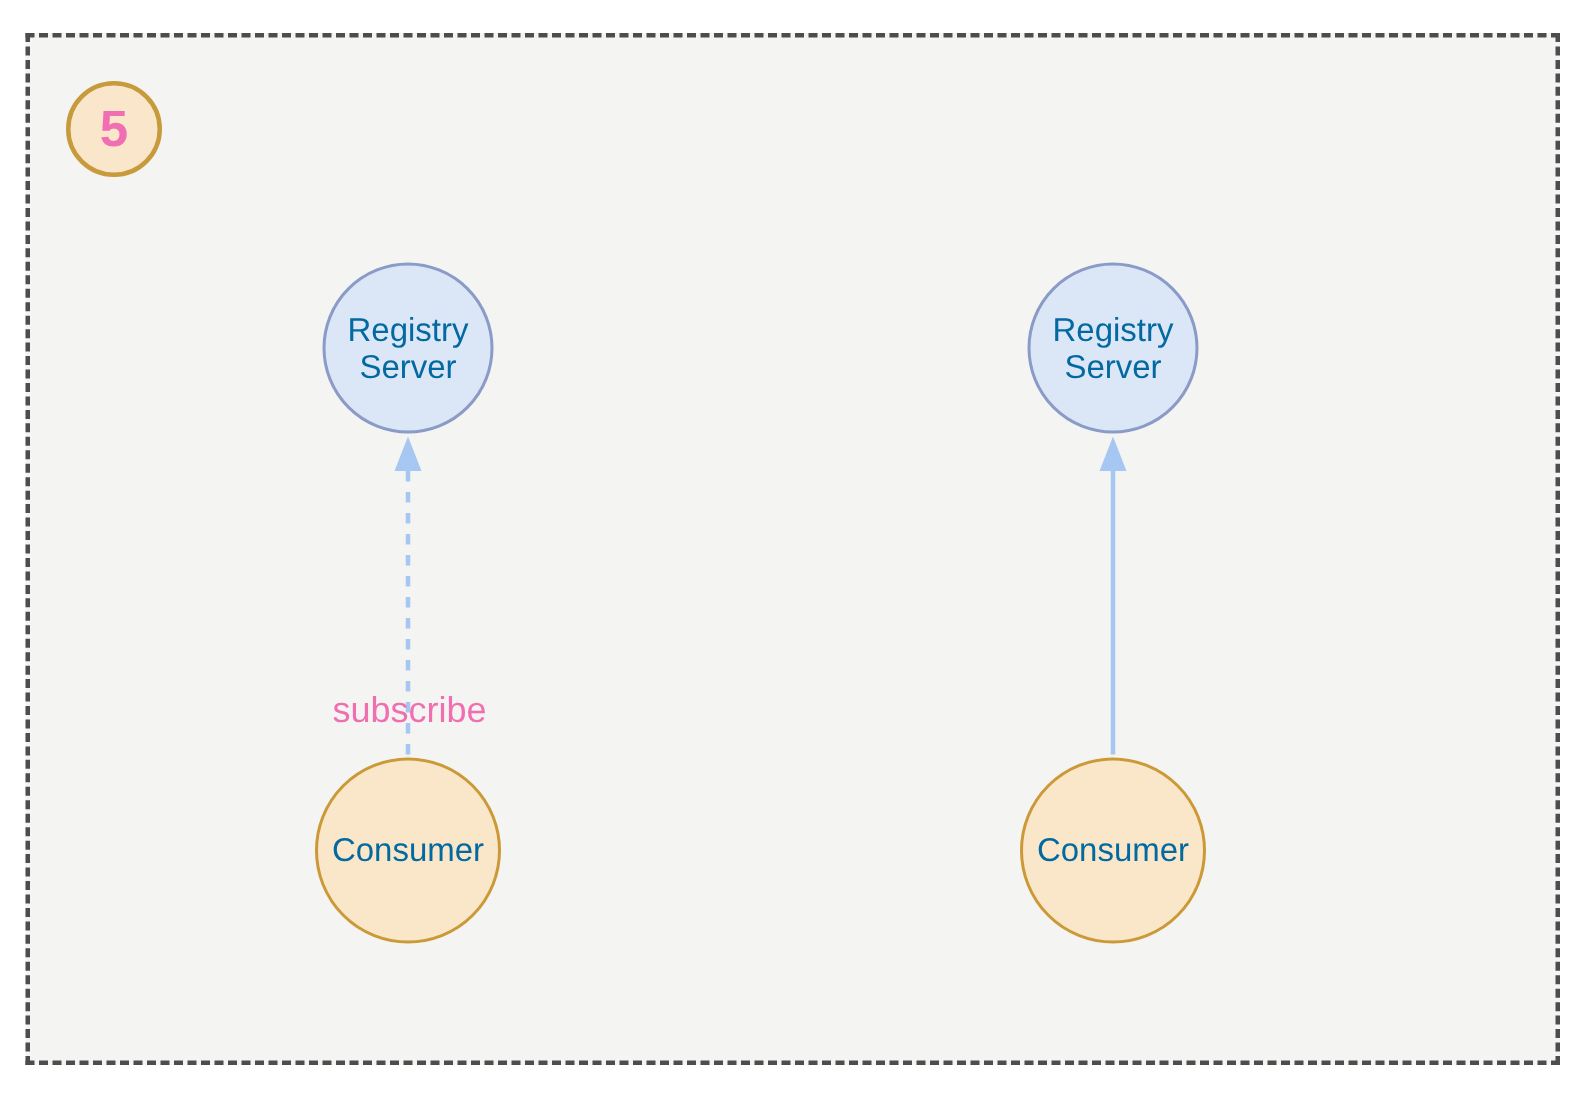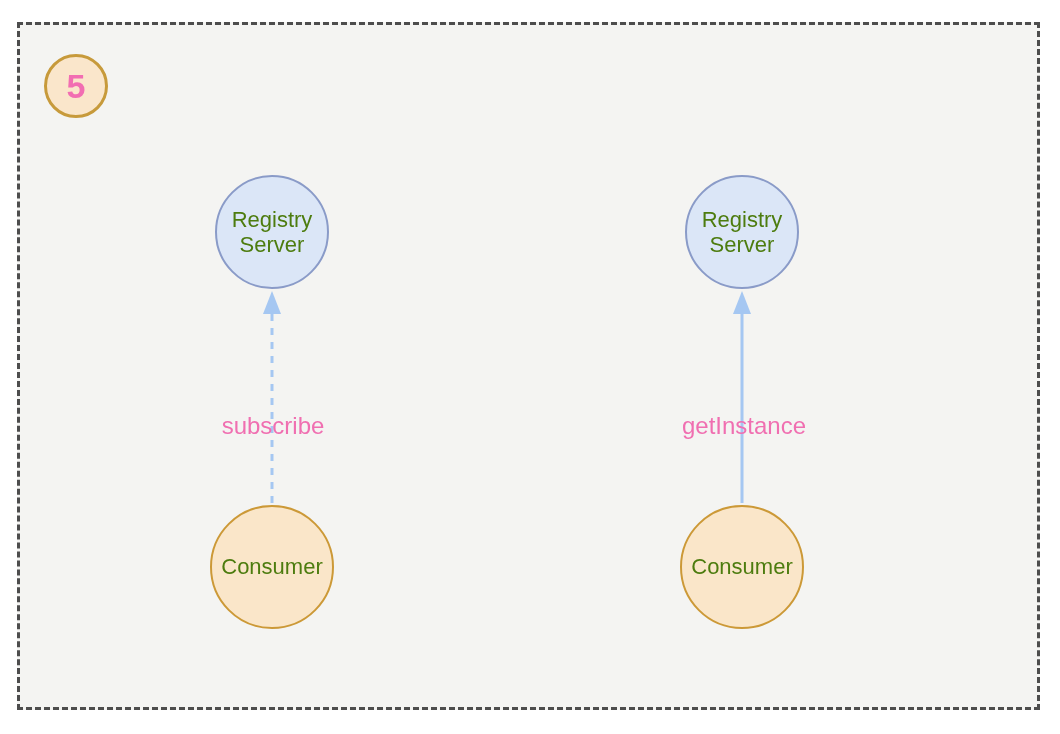--- a/index.html
+++ b/index.html
@@ -68,21 +68,21 @@
   .arrow-line.dashed { stroke-dasharray: 7 7; }
   .arrow-head { fill: var(--arrow_blue, #a5c7f2); }
   .node {
     position: absolute;
     box-sizing: border-box;
     border-radius: 50%;
     display: flex;
     align-items: center;
     justify-content: center;
     text-align: center;
-    color: #4d7c0f;
+    color: #0369a1;
     line-height: 1.15;
   }
   .node.server {
     width: 114px;
     height: 114px;
     background: var(--server_fill, #dbe6f7);
     border: 2px solid var(--server_border, #8a9bc8);
     font-size: 22px;
   }
   .node.consumer {
@@ -92,20 +92,21 @@
     border: 2px solid var(--consumer_border, #cc9937);
     font-size: 22px;
     white-space: nowrap;
   }
   .edge-label {
     position: absolute;
     transform: translate(-50%, -50%);
     color: var(--label_pink, #f06fb1);
     font-size: 24px;
     white-space: nowrap;
+    margin-top: 48px;
   }
 </style>
 </head>
 <body>
 
 <div class="page">
   <div class="canvas">
 
     <div class="badge">
       <span>5</span>
@@ -130,14 +131,13 @@
 
   <div class="node consumer" style="left:210px; top:505px;">
     <span>Consumer</span>
   </div>
 
   <div class="node consumer" style="left:680px; top:505px;">
     <span>Consumer</span>
   </div>
 
   <div class="edge-label" style="left:273px; top:426px;">subscribe</div>
-  <div class="edge-label" style="left:744px; top:426px;">getInstance</div>
 </div>
 
 </body></html>

